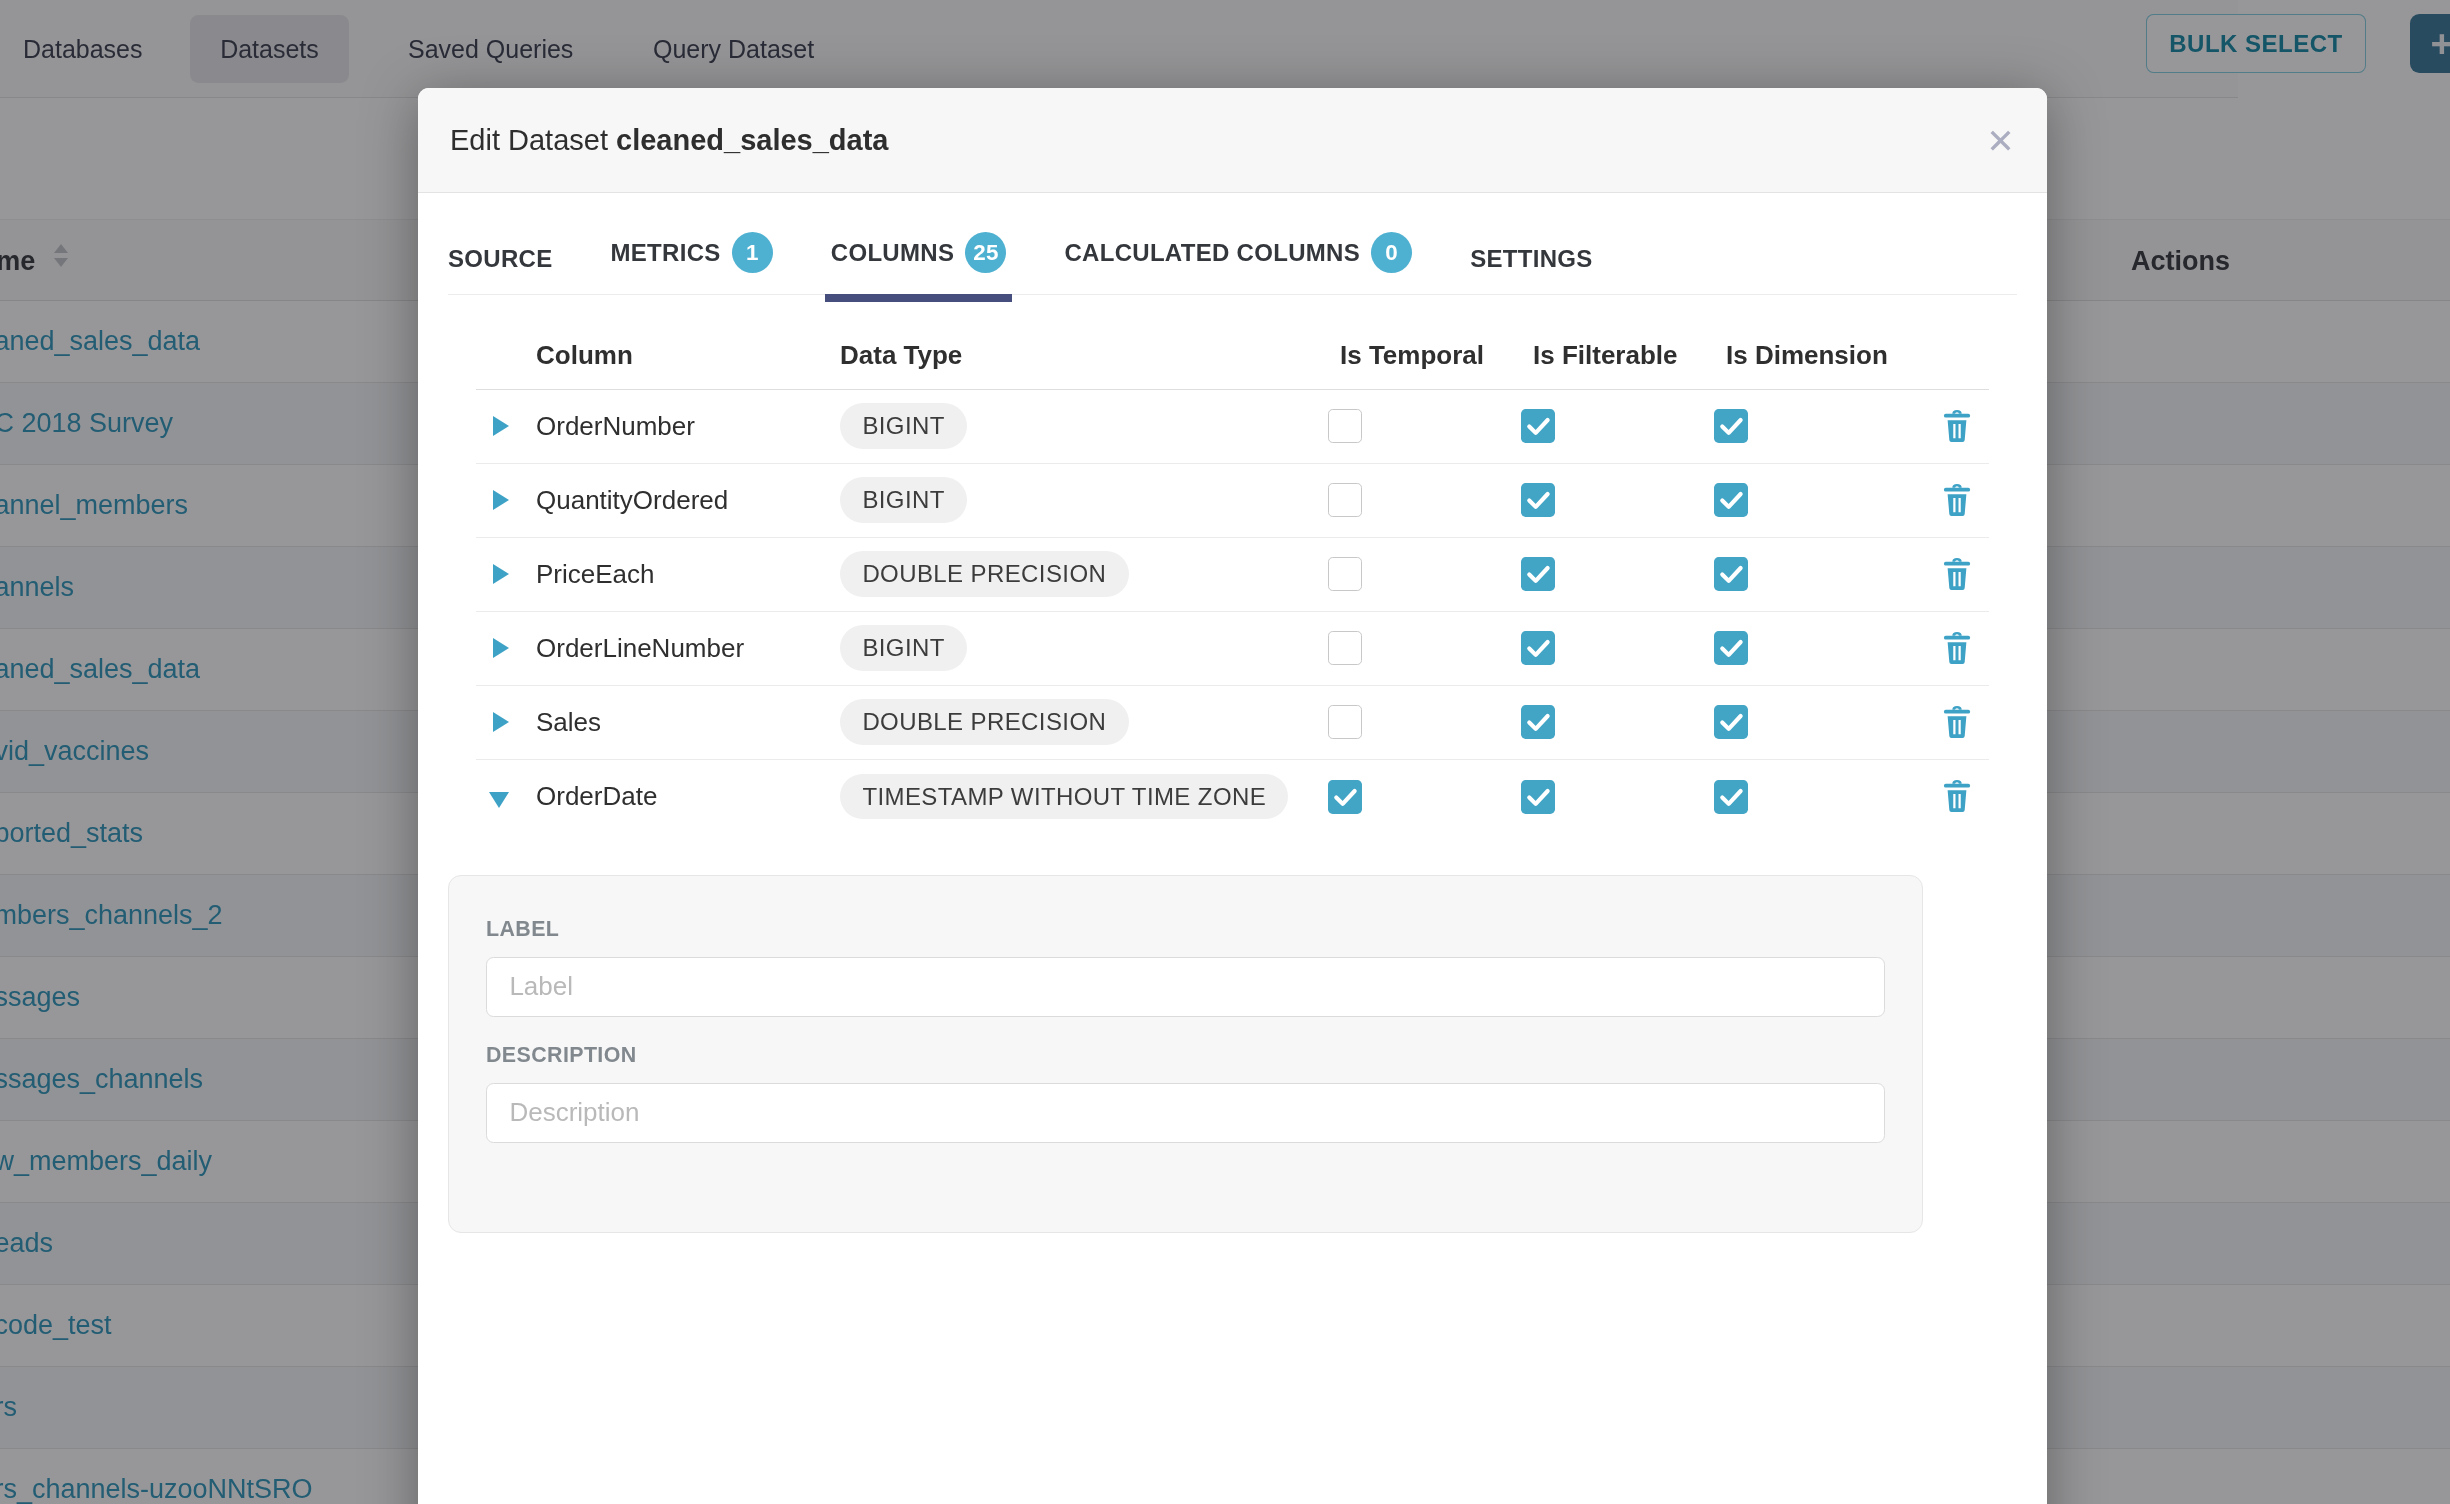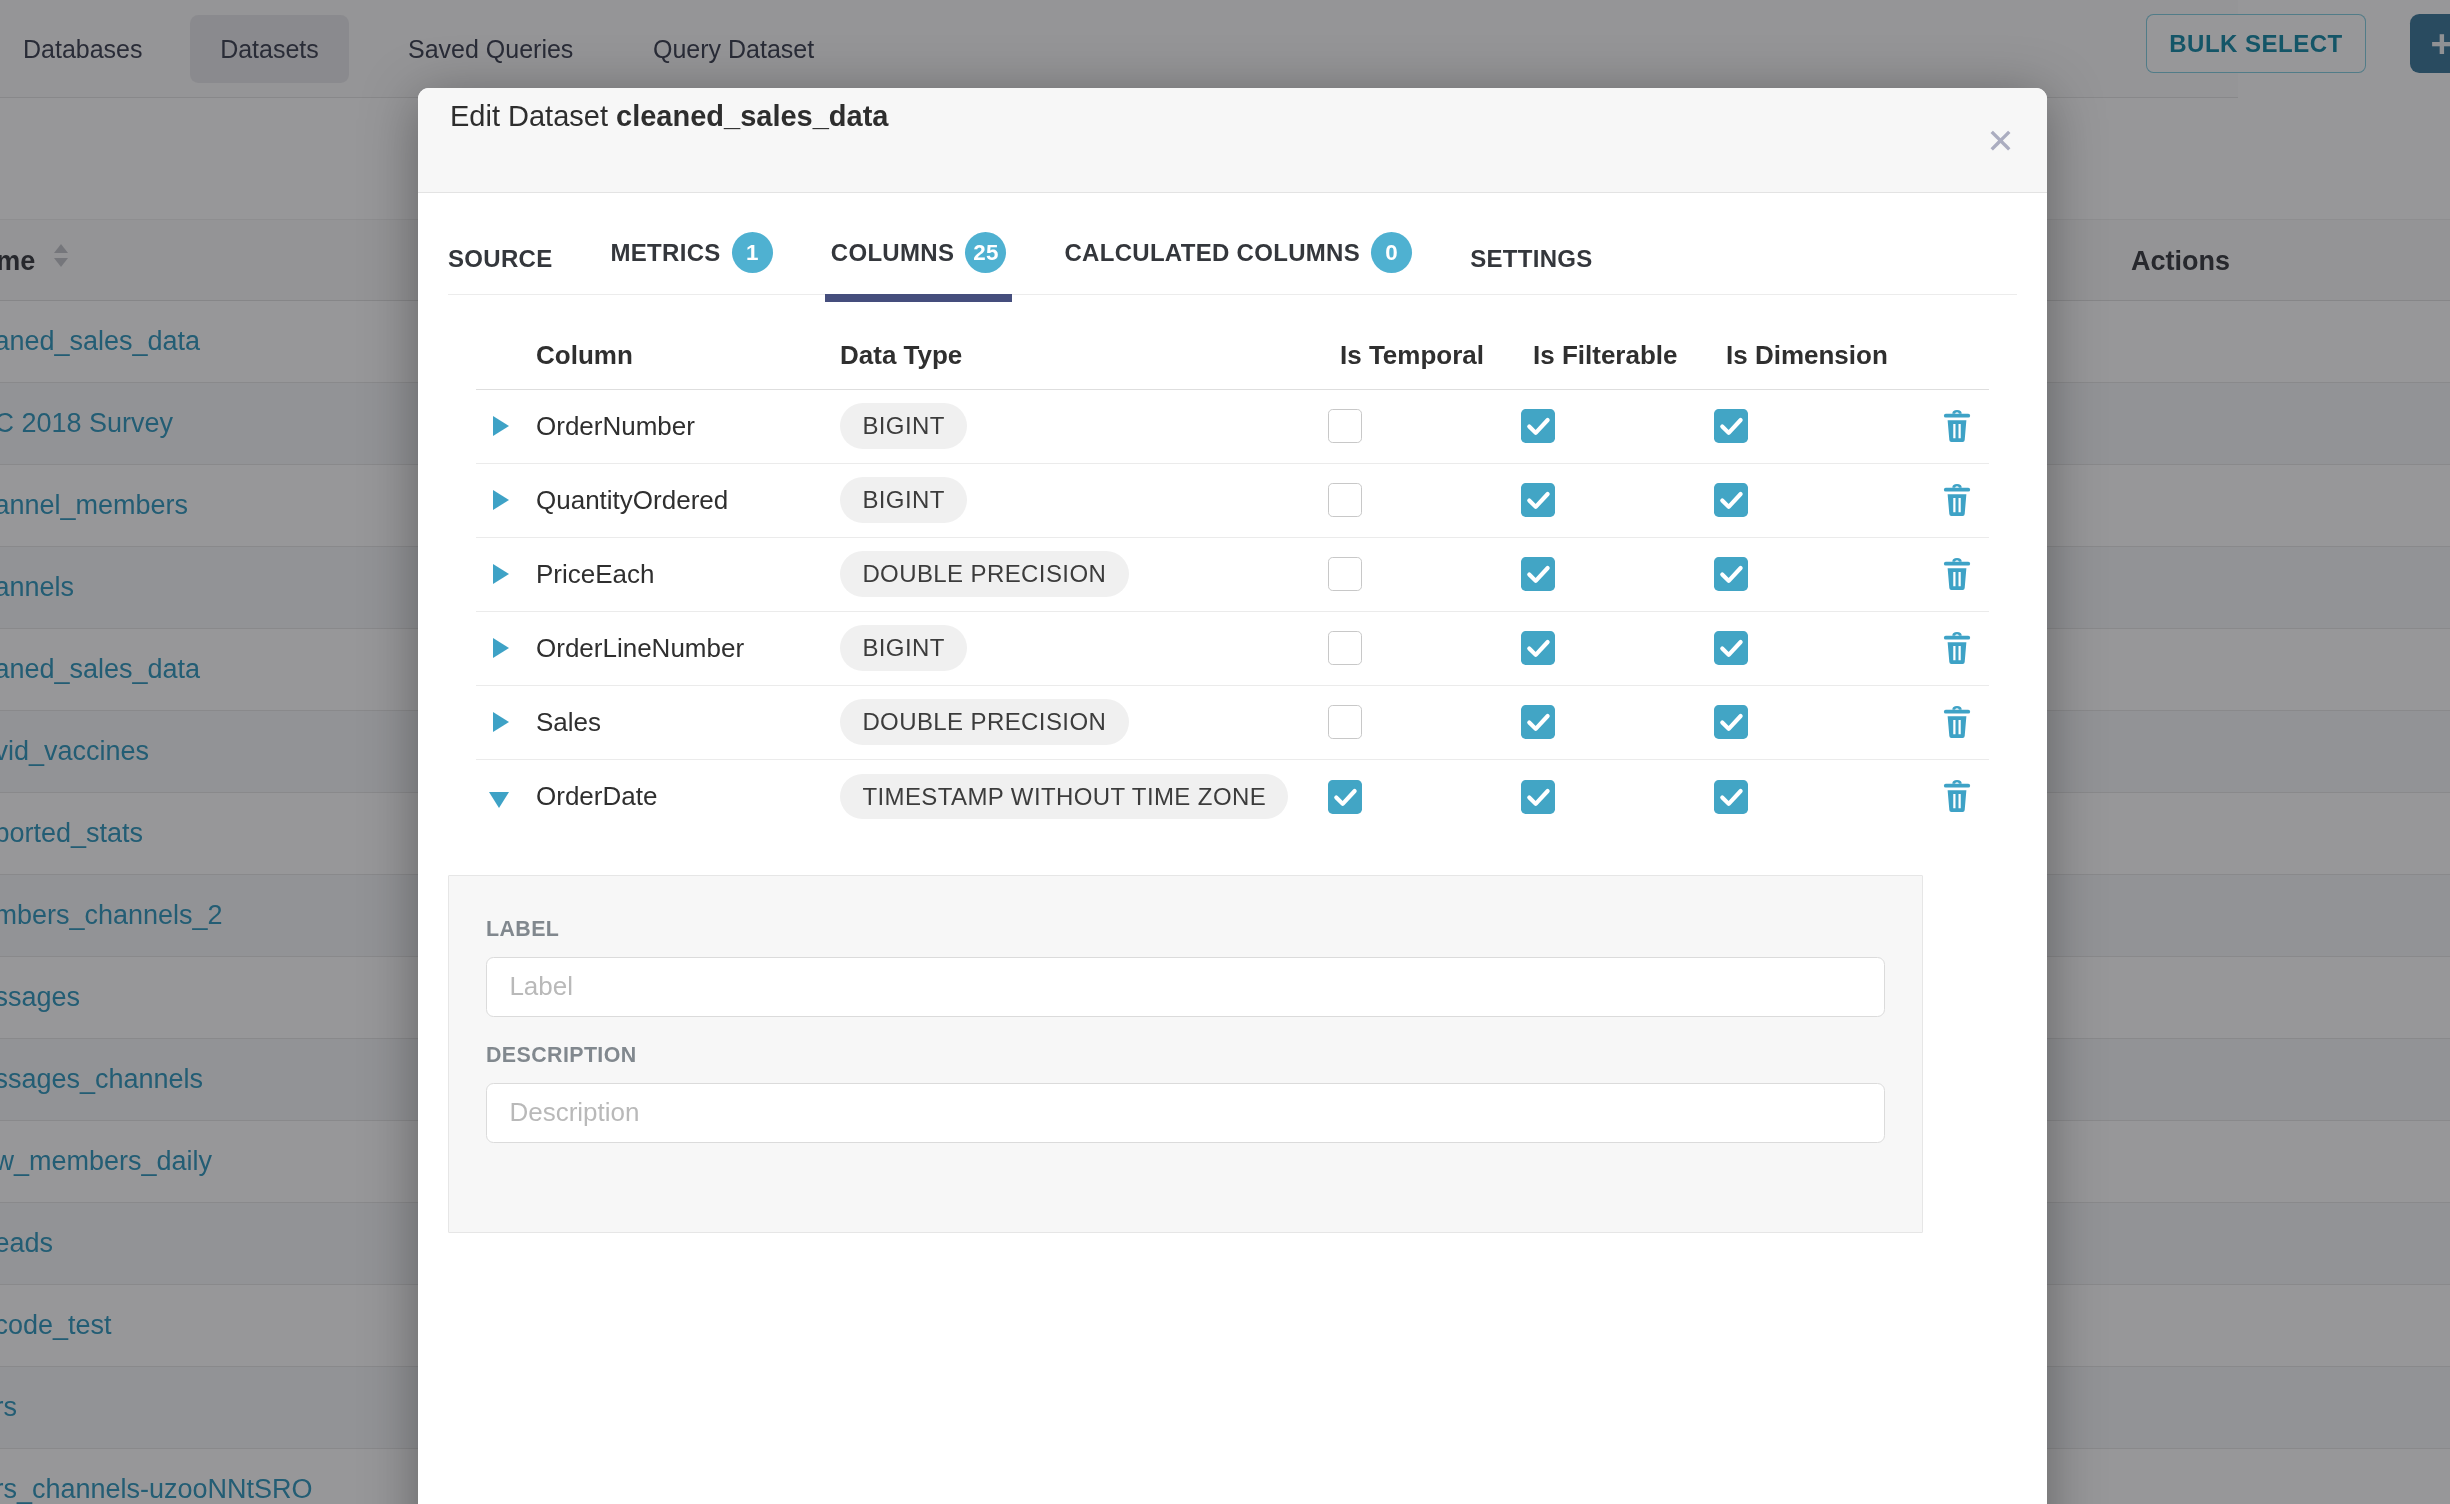--- a/index.html
+++ b/index.html
@@ -50,21 +50,21 @@
   .bg-row:nth-child(even) { background:#F7F8F9; }
   .bg-row a { font-size:27px; color:#3399BE; text-decoration:none; margin-left:-5.6px; white-space:nowrap; }
 
   
   .overlay { position:absolute; inset:0; background:rgba(15,15,18,0.43); }
 
   
   .modal { position:absolute; left:418px; top:88px; width:1629px; height:1510px;
            background:#fff; border-radius:11.2px; box-shadow:0 9.3px 56px rgba(0,0,0,.35); }
   .modal-header { position:relative; height:105px; background:#F7F7F7; border-bottom:0.9px solid #E3E3E3;
-                  border-radius:11.2px 11.2px 0 0; display:flex; align-items:flex-start; padding:12px 32px; }
+                  border-radius:11.2px 11.2px 0 0; display:flex; align-items:center; padding:0 32px; }
   .modal-title { font-size:29px; color:#2E2E2E; }
   .modal-title b { font-weight:700; }
   .modal-close { position:absolute; right:24px; top:50%; transform:translateY(-50%);
                  width:45px; height:45px; display:flex; align-items:center; justify-content:center;
                  font-size:34px; color:#ABADC0; }
 
   .modal-body { position:relative; padding:0 30px; }
 
   .warning { margin-top:52px; height:88px; background:#FAF6DF; border-radius:5.6px;
              display:flex; align-items:center; padding:0 28px;
@@ -94,21 +94,21 @@
                     border-top:16px solid #3EA2C6; border-bottom:none; }
   .col-name { font-size:26px; color:#2F2F2F; }
   .pill { justify-self:start; background:#F0F0F0; border-radius:24px; padding:9.3px 22.4px;
           font-size:24px; color:#3C3C3C; letter-spacing:0.4px; white-space:nowrap; }
   .chk { width:34px; height:34px; margin-left:13px; border-radius:4.7px;
          border:1.9px solid #C8C8C8; background:#fff; }
   .chk.on { border:none; background:#42A5C5; display:flex; align-items:center; justify-content:center; }
   .trash { justify-self:center; transform:translateX(15px); }
 
   .detail-panel { margin:41px 0 0 0; width:1475px; background:#F7F7F7;
-                  border:0.9px solid #E6E6E6; border-radius:1px; padding:41px 37px 63px 37px; }
+                  border:0.9px solid #E6E6E6; border-radius:13px; padding:41px 37px 63px 37px; }
   .fgroup { margin-bottom:26px; }
   .flabel { display:flex; align-items:center; gap:9.3px; font-size:21.4px; font-weight:600;
             letter-spacing:0.4px; color:#81888E; margin-bottom:15px; }
   .info-i { width:25px; height:25px; border-radius:50%; background:#8A949B; color:#fff;
             font-size:17.7px; font-weight:700; display:flex; align-items:center; justify-content:center;
             font-family:"Liberation Serif", serif; font-style:italic; }
   .finput { width:100%; height:60px; background:#fff; border:0.9px solid #DBDBDB; border-radius:7.5px;
             padding:0 22.4px; font-size:26px; color:#333; font-family:"Liberation Sans", sans-serif; }
   .finput::placeholder { color:#B9B9B9; }
 </style>

